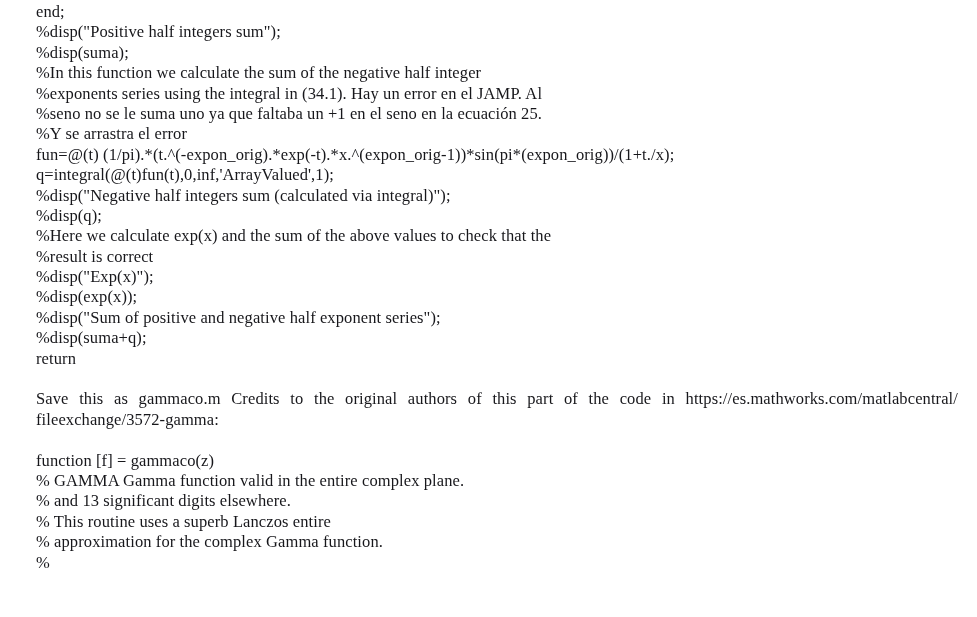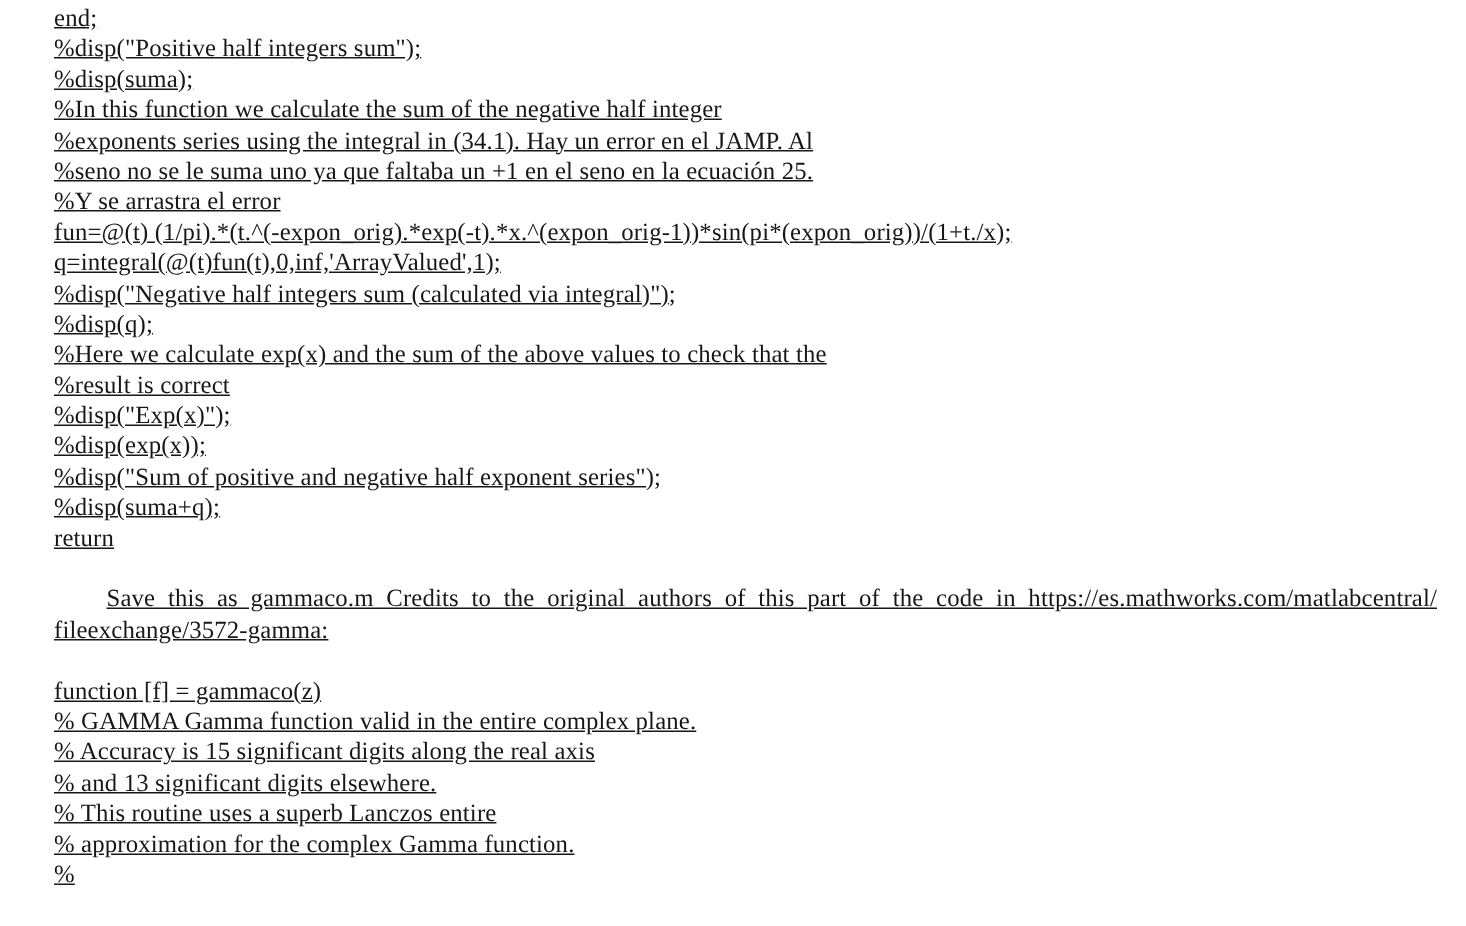--- a/index.html
+++ b/index.html
@@ -13,34 +13,32 @@
     overflow: hidden;
     font-family: "Liberation Serif", "DejaVu Serif", serif;
     color: #17171b;
   }
   .page {
     box-sizing: border-box;
     width: 977px;
     height: 617px;
     padding: 2px 19px 0 36px;
     background: #ffffff;
-    text-decoration: underline;
   }
   .line {
     height: 20.4px;
     line-height: 20.4px;
     font-size: 16.5px;
     white-space: pre;
     letter-spacing: 0.1px;
   }
   .line.justify {
     white-space: normal;
     text-align: justify;
     text-align-last: justify;
-    margin-left: 35px;
   }
 </style>
 </head>
 <body>
 
 <div class="page">
   <div class="line">end;</div>
   <div class="line">%disp("Positive half integers sum");</div>
   <div class="line">%disp(suma);</div>
   <div class="line">%In this function we calculate the sum of the negative half integer</div>
@@ -57,18 +55,17 @@
   <div class="line">%disp(exp(x));</div>
   <div class="line">%disp("Sum of positive and negative half exponent series");</div>
   <div class="line">%disp(suma+q);</div>
   <div class="line">return</div>
   <div class="line"></div>
   <div class="line justify">Save this as gammaco.m Credits to the original authors of this part of the code in https://es.mathworks.com/matlabcentral/</div>
   <div class="line">fileexchange/3572-gamma:</div>
   <div class="line"></div>
   <div class="line">function [f] = gammaco(z)</div>
   <div class="line">% GAMMA Gamma function valid in the entire complex plane.</div>
-  <div class="line">% Accuracy is 15 significant digits along the real axis</div>
   <div class="line">% and 13 significant digits elsewhere.</div>
   <div class="line">% This routine uses a superb Lanczos entire</div>
   <div class="line">% approximation for the complex Gamma function.</div>
   <div class="line">%</div>
 </div>
 
 </body></html>

